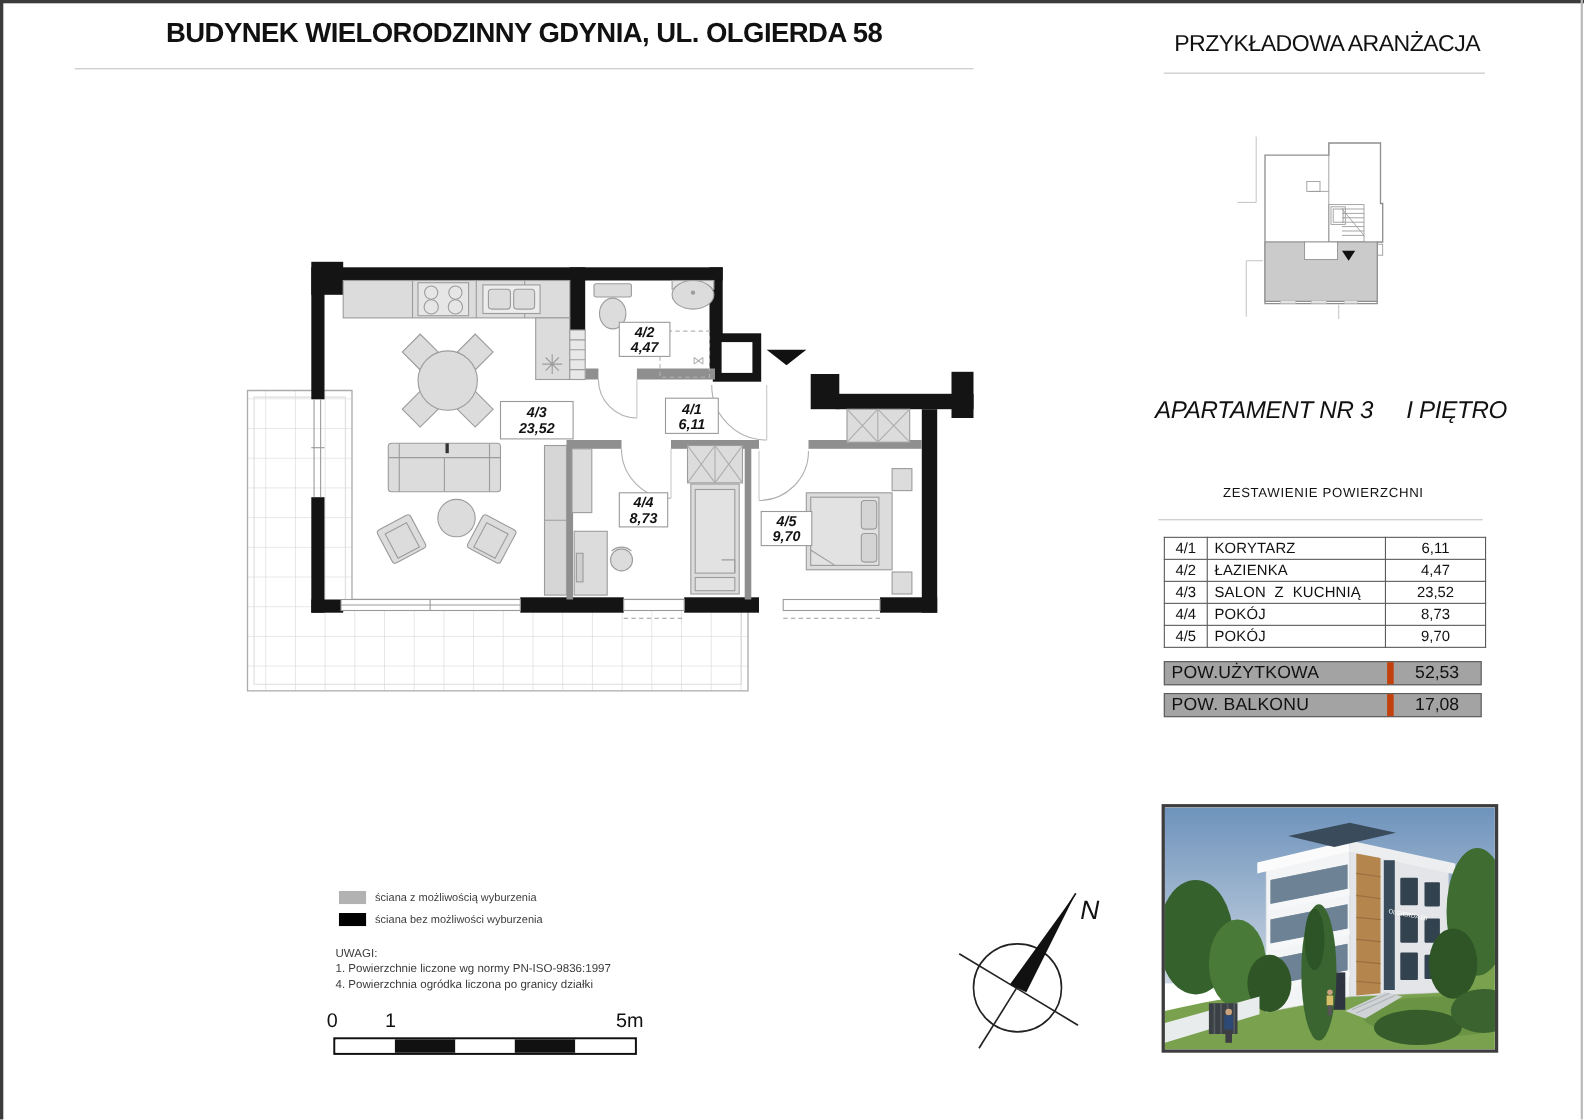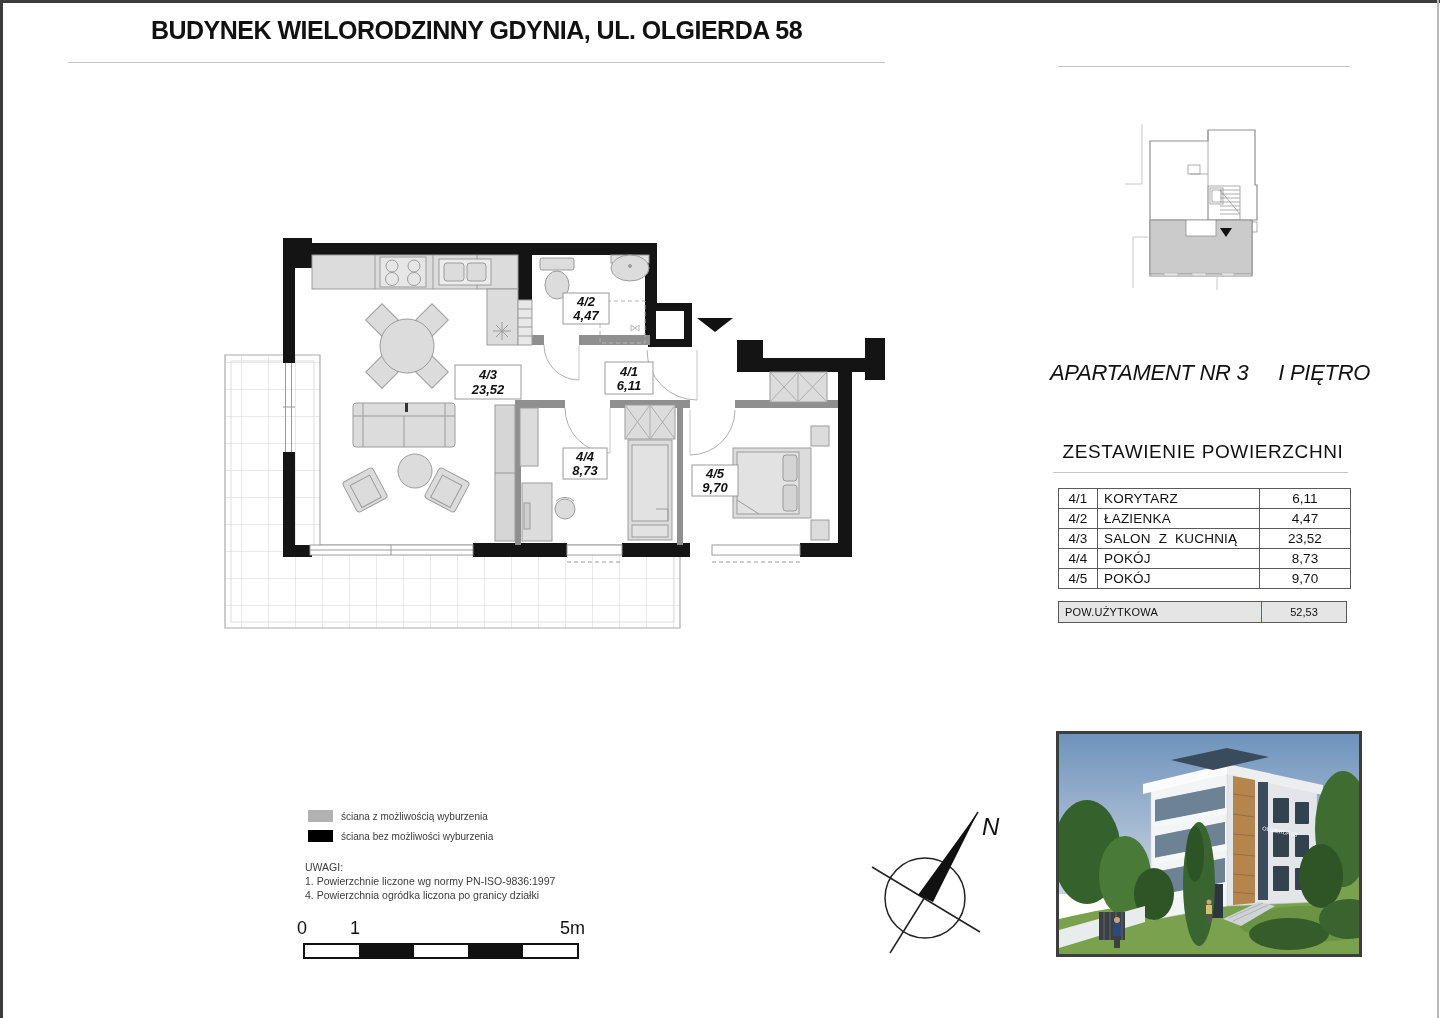--- a/index.html
+++ b/index.html
@@ -11,32 +11,32 @@
   .frame-top{left:0;top:0;width:1440px;height:3px;background:#3c3c3c;}
   .frame-right{left:1437px;top:0;width:2px;height:1018px;background:#b9b9b9;}
   
   .main-title{left:68px;top:16px;width:817px;text-align:center;font-size:25px;font-weight:700;
               letter-spacing:-0.5px;white-space:nowrap;}
   .rule{height:1px;background:#c4c4c4;}
   .right-heading{left:1058px;top:28px;width:297px;text-align:center;font-size:21px;font-weight:400;
                  letter-spacing:-0.5px;white-space:nowrap;}
   .apt-line{left:1040px;top:360px;width:340px;display:flex;justify-content:center;gap:30px;
             font-size:22px;letter-spacing:-0.3px;white-space:nowrap;font-style:italic;}
-  .areas-heading{left:1058px;top:441px;width:290px;text-align:center;font-size:19px;letter-spacing:0.6px;}
+  .areas-heading{left:1058px;top:441px;width:290px;text-align:center;font-size:12px;letter-spacing:0.6px;}
   
   table.areas{left:1058px;top:488px;border-collapse:collapse;table-layout:fixed;width:289px;
               font-size:13.5px;}
   table.areas td{border:1px solid #5a5a5a;height:19px;padding:0 0 0 6px;white-space:nowrap;overflow:hidden;}
   table.areas td.c-code{width:38px;text-align:center;padding:0;}
   table.areas td.c-name{width:155px;word-spacing:4px;letter-spacing:0.2px;margin-top:32px;}
   table.areas td.c-val{width:90px;text-align:center;padding:0;}
-  .sumbox{left:1058px;width:289px;height:22px;border:1px solid #5a5a5a;display:flex;font-size:11px;
-          box-sizing:border-box;background:#e5e5e5;}
+  .sumbox{left:1058px;width:289px;height:22px;border:1px solid #5a5a5a;display:flex;font-size:16px;
+          box-sizing:border-box;background:#a3a3a3;}
   .sumbox .lbl{flex:0 0 196px;display:flex;align-items:center;padding-left:6px;letter-spacing:0.2px;}
-  .sumbox .val{flex:1;border-left:1px solid #c2410c;display:flex;align-items:center;justify-content:center;}
+  .sumbox .val{flex:1;border-left:6px solid #c2410c;display:flex;align-items:center;justify-content:center;}
   
   .legend-row{display:flex;align-items:center;gap:8px;}
   .legend-label{font-size:10px;color:#3c3c3c;}
   .notes{font-size:10.5px;color:#3c3c3c;line-height:14px;}
   
   .scale-label{font-size:18px;color:#111;}
   .scalebar{left:303px;top:943px;width:272px;height:12px;border:2px solid #111;display:flex;}
   .scalebar div{flex:1;}
   .seg-w{background:#fff;} .seg-b{background:#111;}
   
@@ -49,20 +49,21 @@
 <body>
 
 <div id="page">
   <div class="abs frame-left"></div>
   <div class="abs frame-top"></div>
   <div class="abs frame-right"></div>
 
   <div class="abs main-title">BUDYNEK WIELORODZINNY GDYNIA, UL. OLGIERDA 58</div>
   <div class="abs rule" style="left:68px;top:62px;width:817px;"></div>
 
+  <div class="abs right-heading">PRZYKŁADOWA ARANŻACJA</div>
   <div class="abs rule" style="left:1058px;top:66px;width:292px;"></div>
 
   <svg class="abs" style="left:1120px;top:110px;" width="180" height="180" viewBox="0 0 180 180">
     <g stroke="#c8c8c8" stroke-width="1">
       <line x1="22" y1="14" x2="22" y2="74"></line>
         <line x1="5" y1="74" x2="22" y2="74"></line>
       <line x1="13" y1="127" x2="13" y2="178"></line>
         <line x1="13" y1="127" x2="28" y2="127"></line>
       <line x1="97" y1="167" x2="97" y2="180"></line>
     </g>
@@ -130,20 +131,24 @@
       <td class="c-name">POKÓJ</td>
       <td class="c-val">9,70</td>
     </tr>
   </tbody>
     </table>
 
   <div class="abs sumbox" style="top:601px;">
     <div class="lbl">POW.UŻYTKOWA</div>
     <div class="val">52,53</div>
   </div>
+  <div class="abs sumbox" style="top:630px;">
+    <div class="lbl">POW. BALKONU</div>
+    <div class="val">17,08</div>
+  </div>
 
   <svg class="abs" style="left:215px;top:228px;" width="680" height="405" viewBox="0 0 680 405">
     <defs>
       <pattern id="tiles" width="27" height="27" patternUnits="userSpaceOnUse">
         <path d="M27,0 V27 M0,27 H27" stroke="#d2d2d2" stroke-width="1" fill="none"></path>
       </pattern>
     </defs>
 
     <g>
       <path d="M10,127 H105 V317 H465 V400 H10 Z" fill="url(#tiles)" stroke="#ababab" stroke-width="1.2"></path>

